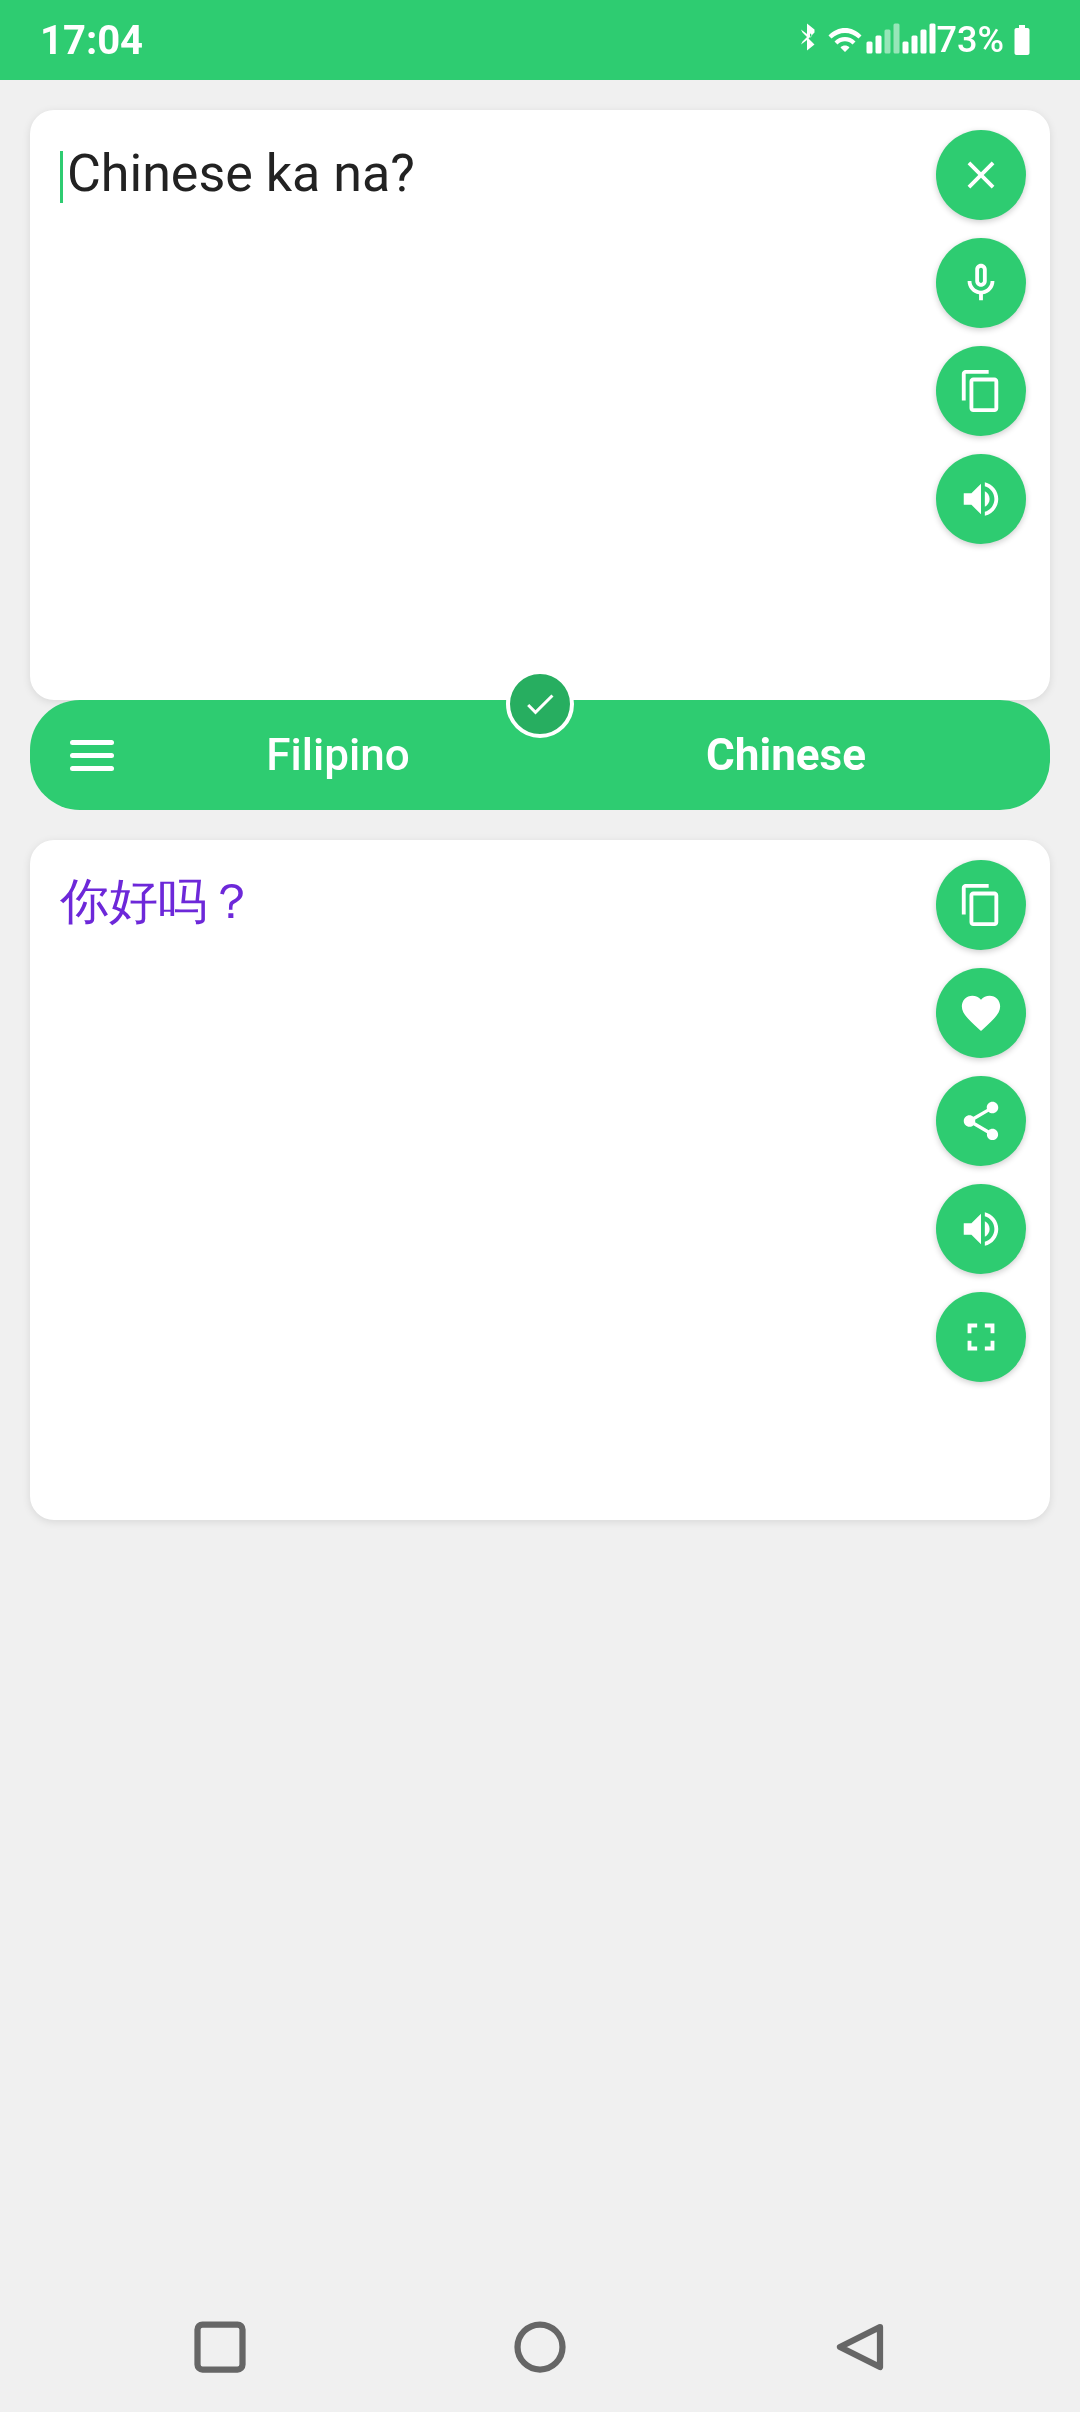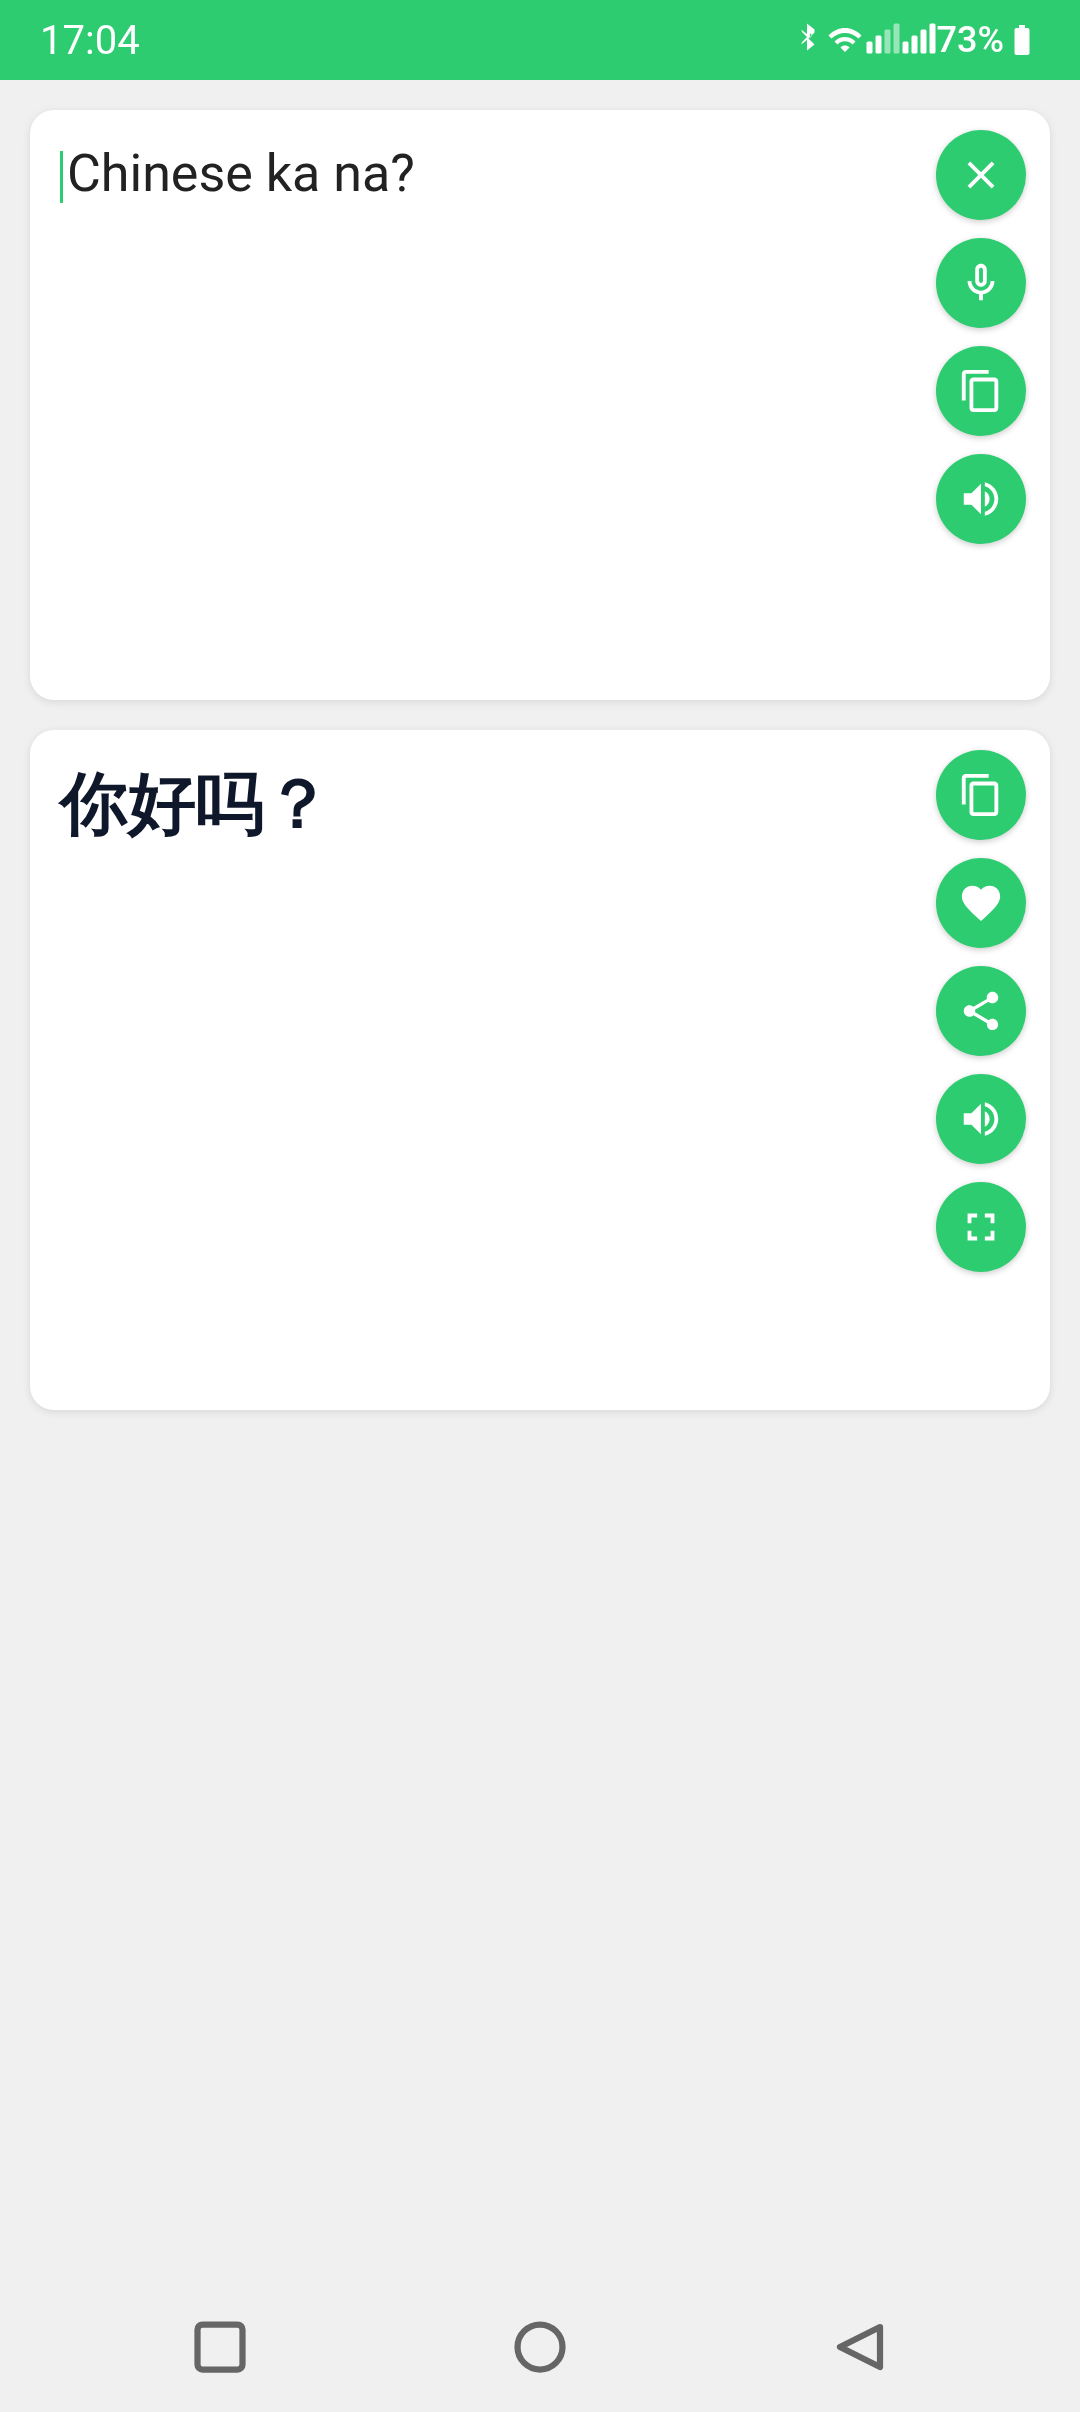--- a/index.html
+++ b/index.html
@@ -21,21 +21,21 @@
       background: #2ecc71;
       display: flex;
       align-items: center;
       justify-content: space-between;
       padding: 0 40px;
     }
 
     .status-time {
       color: white;
       font-size: 40px;
-      font-weight: normal;
+      font-weight: bold;
     }
 
     .status-icons {
       display: flex;
       align-items: center;
     }
 
     .status-icons span {
       color: white;
       font-size: 36px;
@@ -179,23 +179,23 @@
       background: white;
       border-radius: 24px;
       padding: 30px 30px 30px 30px;
       position: relative;
       min-height: 680px;
       box-shadow: 0 2px 8px rgba(0,0,0,0.1);
       margin-top: 30px;
     }
 
     .output-text {
-      font-size: 68px;
-      color: #0f172a;
-      font-weight: 700;
+      font-size: 49px;
+      color: #6d28d9;
+      font-weight: 400;
       line-height: 1.3;
       padding-right: 100px;
     }
 
     .output-actions {
       position: absolute;
       top: 20px;
       right: 24px;
       display: flex;
       flex-direction: column;
@@ -299,20 +299,36 @@
       </button>
 
       <button class="action-btn">
         <svg viewBox="0 0 24 24">
           <path d="M3 9v6h4l5 5V4L7 9H3zm13.5 3c0-1.77-1.02-3.29-2.5-4.03v8.05c1.48-.73 2.5-2.25 2.5-4.02zM14 3.23v2.06c2.89.86 5 3.54 5 6.71s-2.11 5.85-5 6.71v2.06c4.01-.91 7-4.49 7-8.77s-2.99-7.86-7-8.77z"></path>
         </svg>
       </button>
     </div>
   </div>
 
+  <div style="padding: 0; margin-top: 0;">
+    <div class="language-bar">
+      <div class="check-badge">
+        <svg viewBox="0 0 24 24">
+          <path d="M9 16.17L4.83 12l-1.42 1.41L9 19 21 7l-1.41-1.41L9 16.17z"></path>
+        </svg>
+      </div>
+      <div class="menu-icon">
+        <span></span>
+        <span></span>
+        <span></span>
+      </div>
+      <div class="lang-left">Filipino</div>
+      <div class="lang-right">Chinese</div>
+    </div>
+  </div>
 
   <div class="output-card">
     <div class="output-text">你好吗？</div>
 
     <div class="output-actions">
 
       <button class="action-btn">
         <svg viewBox="0 0 24 24" fill="white">
           <path d="M16 1H4c-1.1 0-2 .9-2 2v14h2V3h12V1zm3 4H8c-1.1 0-2 .9-2 2v14c0 1.1.9 2 2 2h11c1.1 0 2-.9 2-2V7c0-1.1-.9-2-2-2zm0 16H8V7h11v14z"></path>
         </svg>

